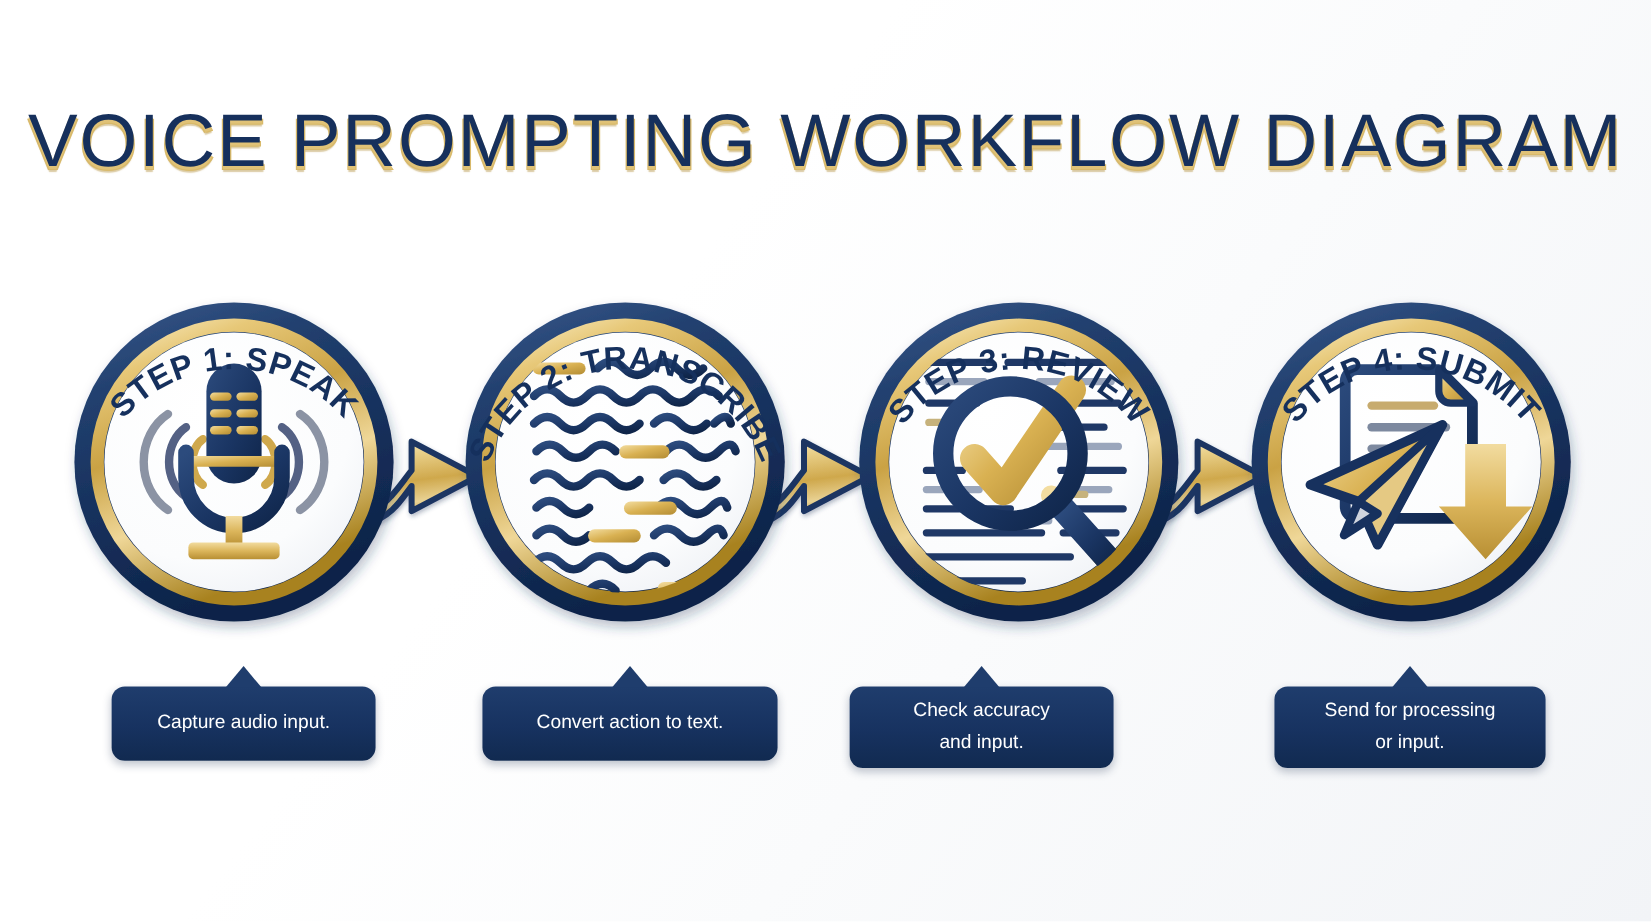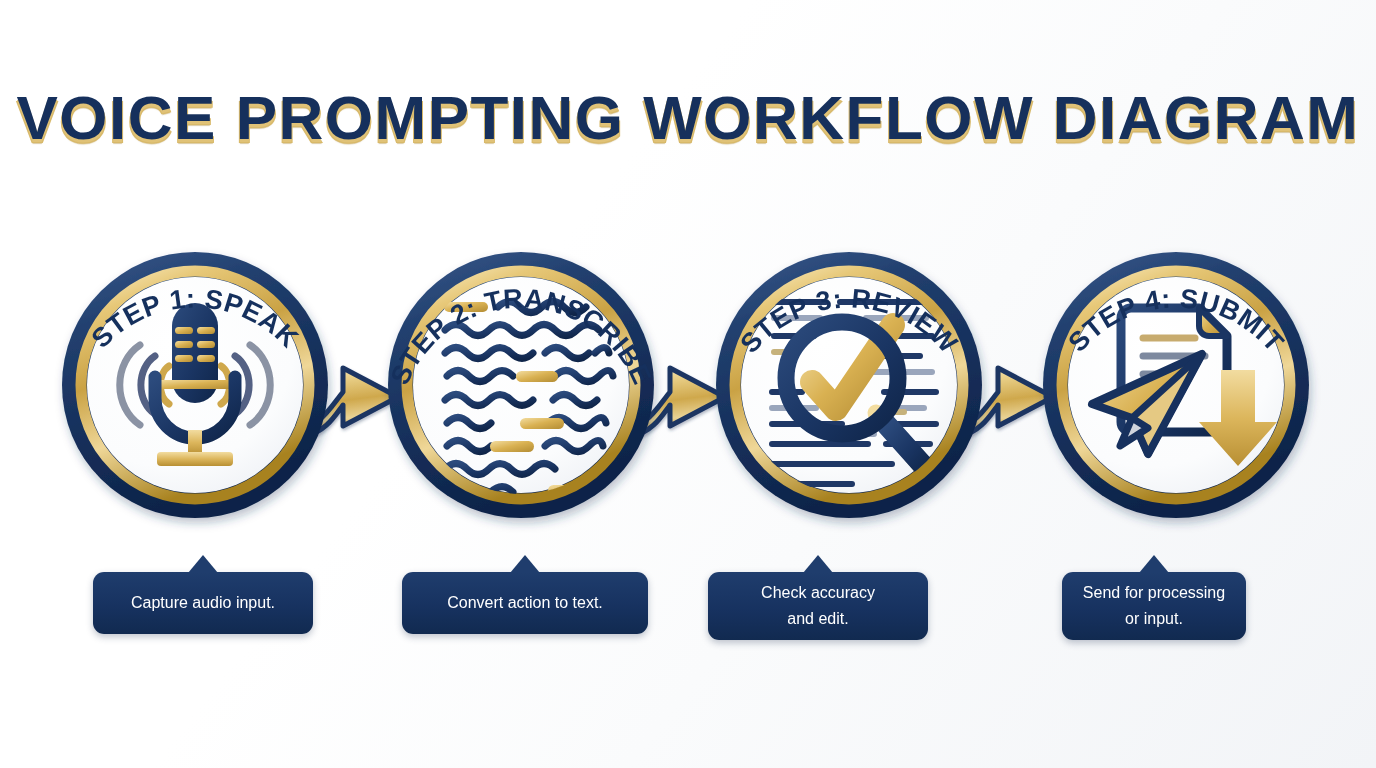--- a/index.html
+++ b/index.html
@@ -23,21 +23,21 @@
     top: 40px;
     left: 0;
     width: 1376px;
     text-align: center;
     pointer-events: none;
   }
   #page-title {
     display: inline-block;
     font-family: "Liberation Sans", sans-serif;
     font-size: 62px;
-    font-weight: bold;
+    font-weight: normal;
     letter-spacing: 1.5px;
     color: #16305c;
     text-shadow:
        0px 3px 0px #e0c277,
        1px 4px 0px #d8b96a,
       -1px 4px 0px #d8b96a,
        0px 5px 1px rgba(190,160,90,.55);
     white-space: nowrap;
   }
 
@@ -343,21 +343,21 @@
   <div class="caption" style="left:93px; top:572px; width:220px; height:62px;">
     <span class="cap-line">Capture audio input.</span>
   </div>
 
   <div class="caption" style="left:402px; top:572px; width:246px; height:62px;">
     <span class="cap-line">Convert action to text.</span>
   </div>
 
   <div class="caption" style="left:708px; top:572px; width:220px; height:68px; flex-direction:column;">
     <span class="cap-line">Check accuracy</span>
-    <span class="cap-line">and edit.</span>
-  </div>
-
-  <div class="caption" style="left:1062px; top:572px; width:184px; height:68px; flex-direction:column;">
+    <span class="cap-line">and input.</span>
+  </div>
+
+  <div class="caption" style="left:1062px; top:572px; width:226px; height:68px; flex-direction:column;">
     <span class="cap-line">Send for processing</span>
     <span class="cap-line">or input.</span>
   </div>
 
 </div>
 
 </body></html>

